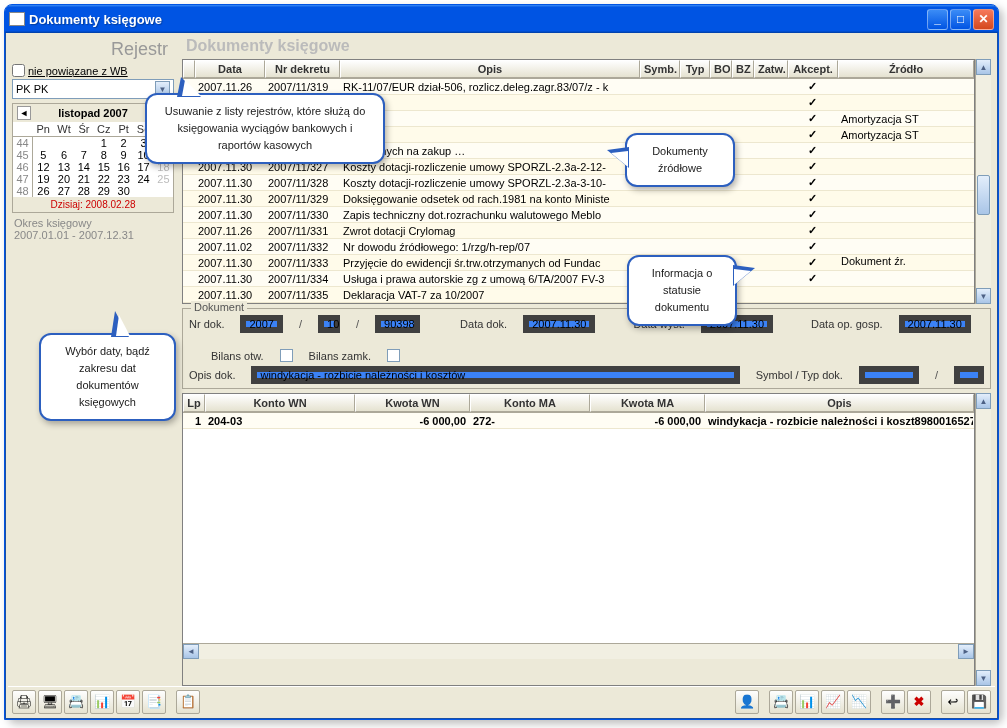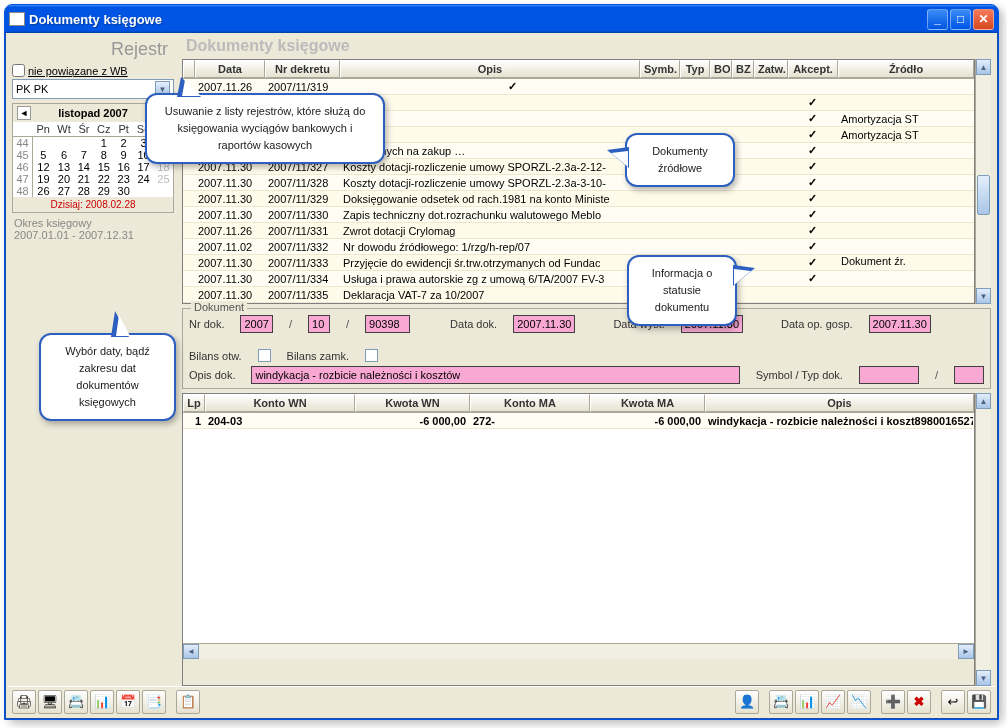--- a/index.html
+++ b/index.html
@@ -52,21 +52,21 @@
 .vscroll { position:absolute; right:0; top:0; bottom:0; width:16px; background:#F1EFE2; border-left:1px solid #ACA899; }
 .vscroll .sbtn{height:16px;background:linear-gradient(#e3eefb,#a9c5e7);border:1px solid #7F9DB9;display:flex;align-items:center;justify-content:center;font-size:8px;color:#4D6185;}
 .vscroll .thumb{height:40px;margin:1px;background:linear-gradient(#e3eefb,#a9c5e7);border:1px solid #7F9DB9;border-radius:2px;}
 
 .c-data{width:70px;} .c-nr{width:75px;} .c-opis{width:300px;} .c-symb{width:40px;} .c-typ{width:30px;} .c-bo{width:22px;text-align:center;} .c-bz{width:22px;text-align:center;} .c-zatw{width:34px;text-align:center;} .c-akcept{width:50px;text-align:center;} .c-src{width:120px;}
 
 .doc-group { margin:4px; border:1px solid #ACA899; padding:6px 6px 4px; position:relative; background:#ECE9D8;}
 .doc-group .legend { position:absolute; top:-8px; left:8px; background:#ECE9D8; padding:0 3px; color:#555;}
 .doc-row { display:flex; align-items:center; gap:16px; flex-wrap:wrap; }
 .doc-row .lbl { color:#333; }
-.doc-row .ibox { background:#f9a8d4; border:1px solid #404040; padding:1px 3px; height:18px; display:inline-flex; align-items:center;}
+.doc-row .ibox { background:#3b82f6; border:6px solid #404040; padding:1px 3px; height:18px; display:inline-flex; align-items:center;}
 .doc-row .sep{color:#555;}
 .doc-row .chkbox{width:13px;height:13px;border:1px solid #7F9DB9;background:#fff;display:inline-block;}
 
 .grid2 .hdr .hc, .grid2 .cell { font-size:11px; }
 .c2-lp{width:22px;text-align:right;} .c2-kwn{width:150px;} .c2-qwn{width:115px;text-align:right;} .c2-kma{width:120px;} .c2-qma{width:115px;text-align:right;} .c2-opis{flex:1;}
 .grid2 .body{height:230px;background:#fff;}
 .hscroll{height:16px;background:#F1EFE2;border-top:1px solid #ACA899;display:flex;}
 .hscroll .sbtn{width:16px;background:linear-gradient(#e3eefb,#a9c5e7);border:1px solid #7F9DB9;display:flex;align-items:center;justify-content:center;font-size:8px;color:#4D6185;}
 
 .toolbar { height:30px; background:#ECE9D8; border-top:1px solid #fff; display:flex; align-items:center; padding:0 4px; gap:2px;}
@@ -220,20 +220,21 @@
               <div class="hc c-bz">BZ</div>
               <div class="hc c-zatw">Zatw.</div>
               <div class="hc c-akcept">Akcept.</div>
               <div class="hc c-src" style="flex:1;">Źródło</div>
             </div>
             <div id="grid1-body">
                   <div class="row">
                     <div class="cell" style="width:12px;"></div>
                     <div class="cell c-data">2007.11.26</div>
                     <div class="cell c-nr">2007/11/319</div>
+                    <div class="cell c-opis">RK-11/07/EUR dział-506, rozlicz.deleg.zagr.83/07/z - k</div>
                     <div class="cell c-symb"></div>
                     <div class="cell c-typ"></div>
                     <div class="cell c-bo"></div>
                     <div class="cell c-bz"></div>
                     <div class="cell c-zatw"></div>
                     <div class="cell c-akcept"><span class="check"></span></div>
                     <div class="cell c-src" style="flex:1;"></div>
                   </div>
                   <div class="row alt">
                     <div class="cell" style="width:12px;"></div>

